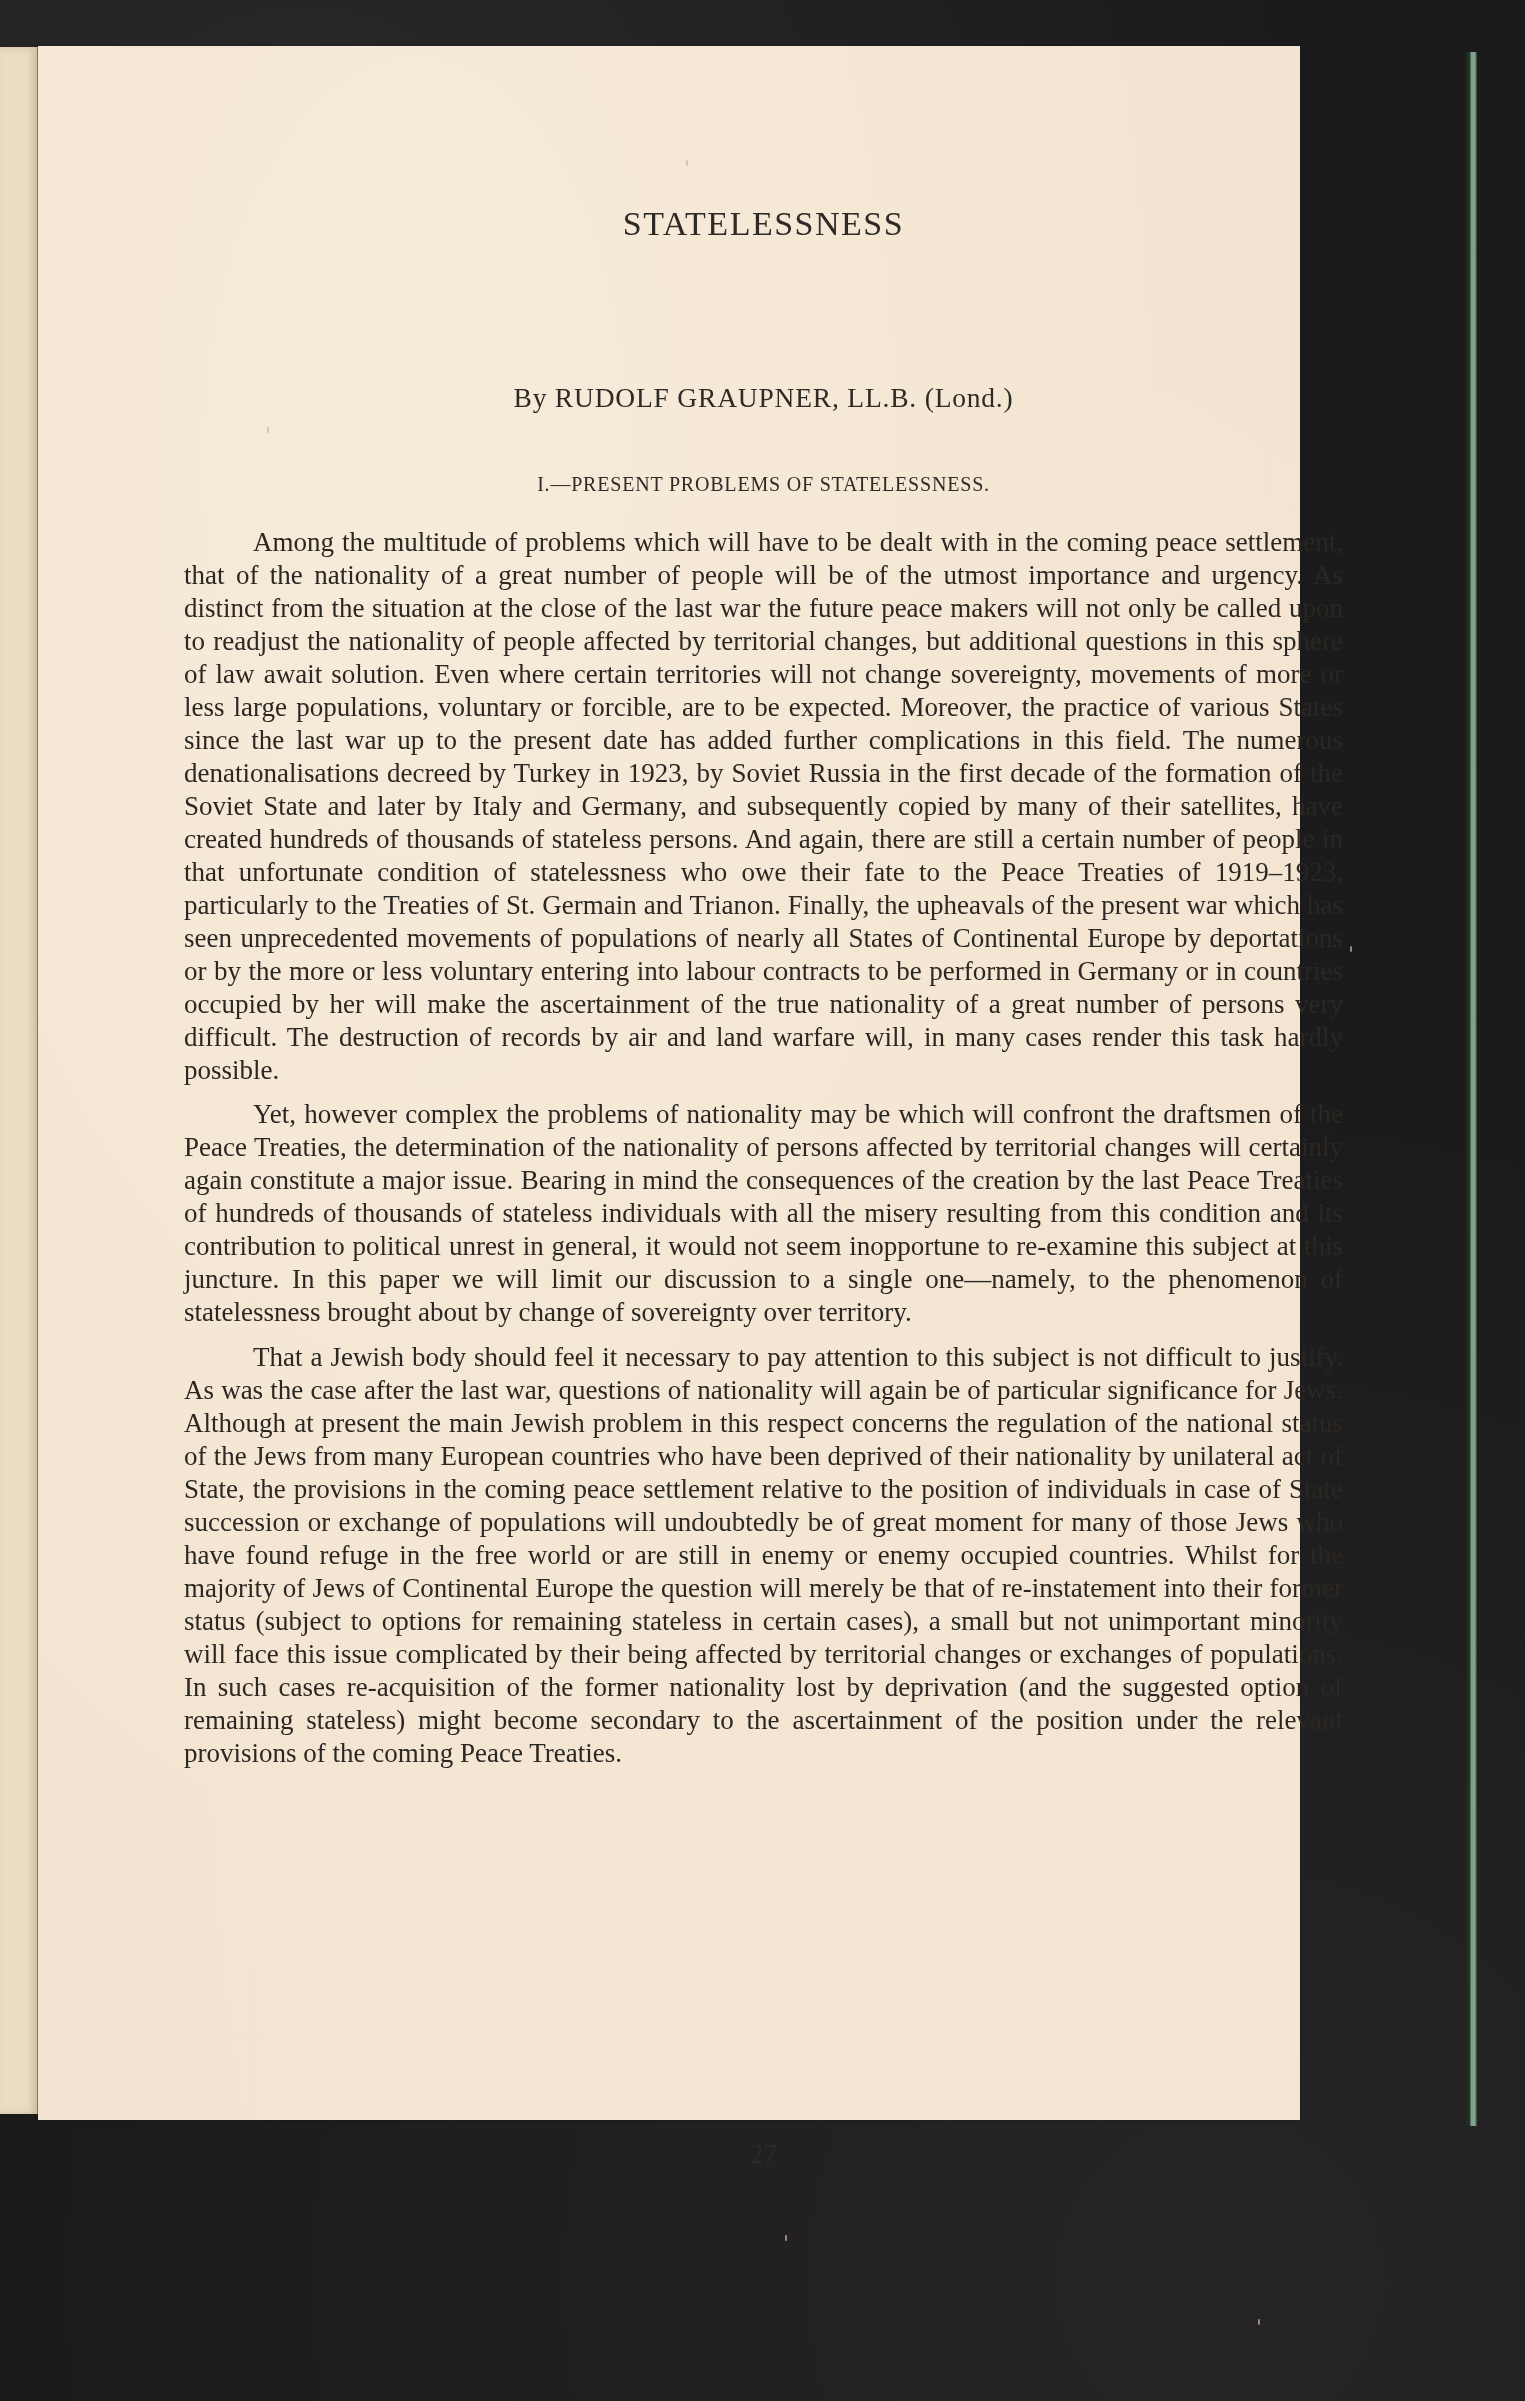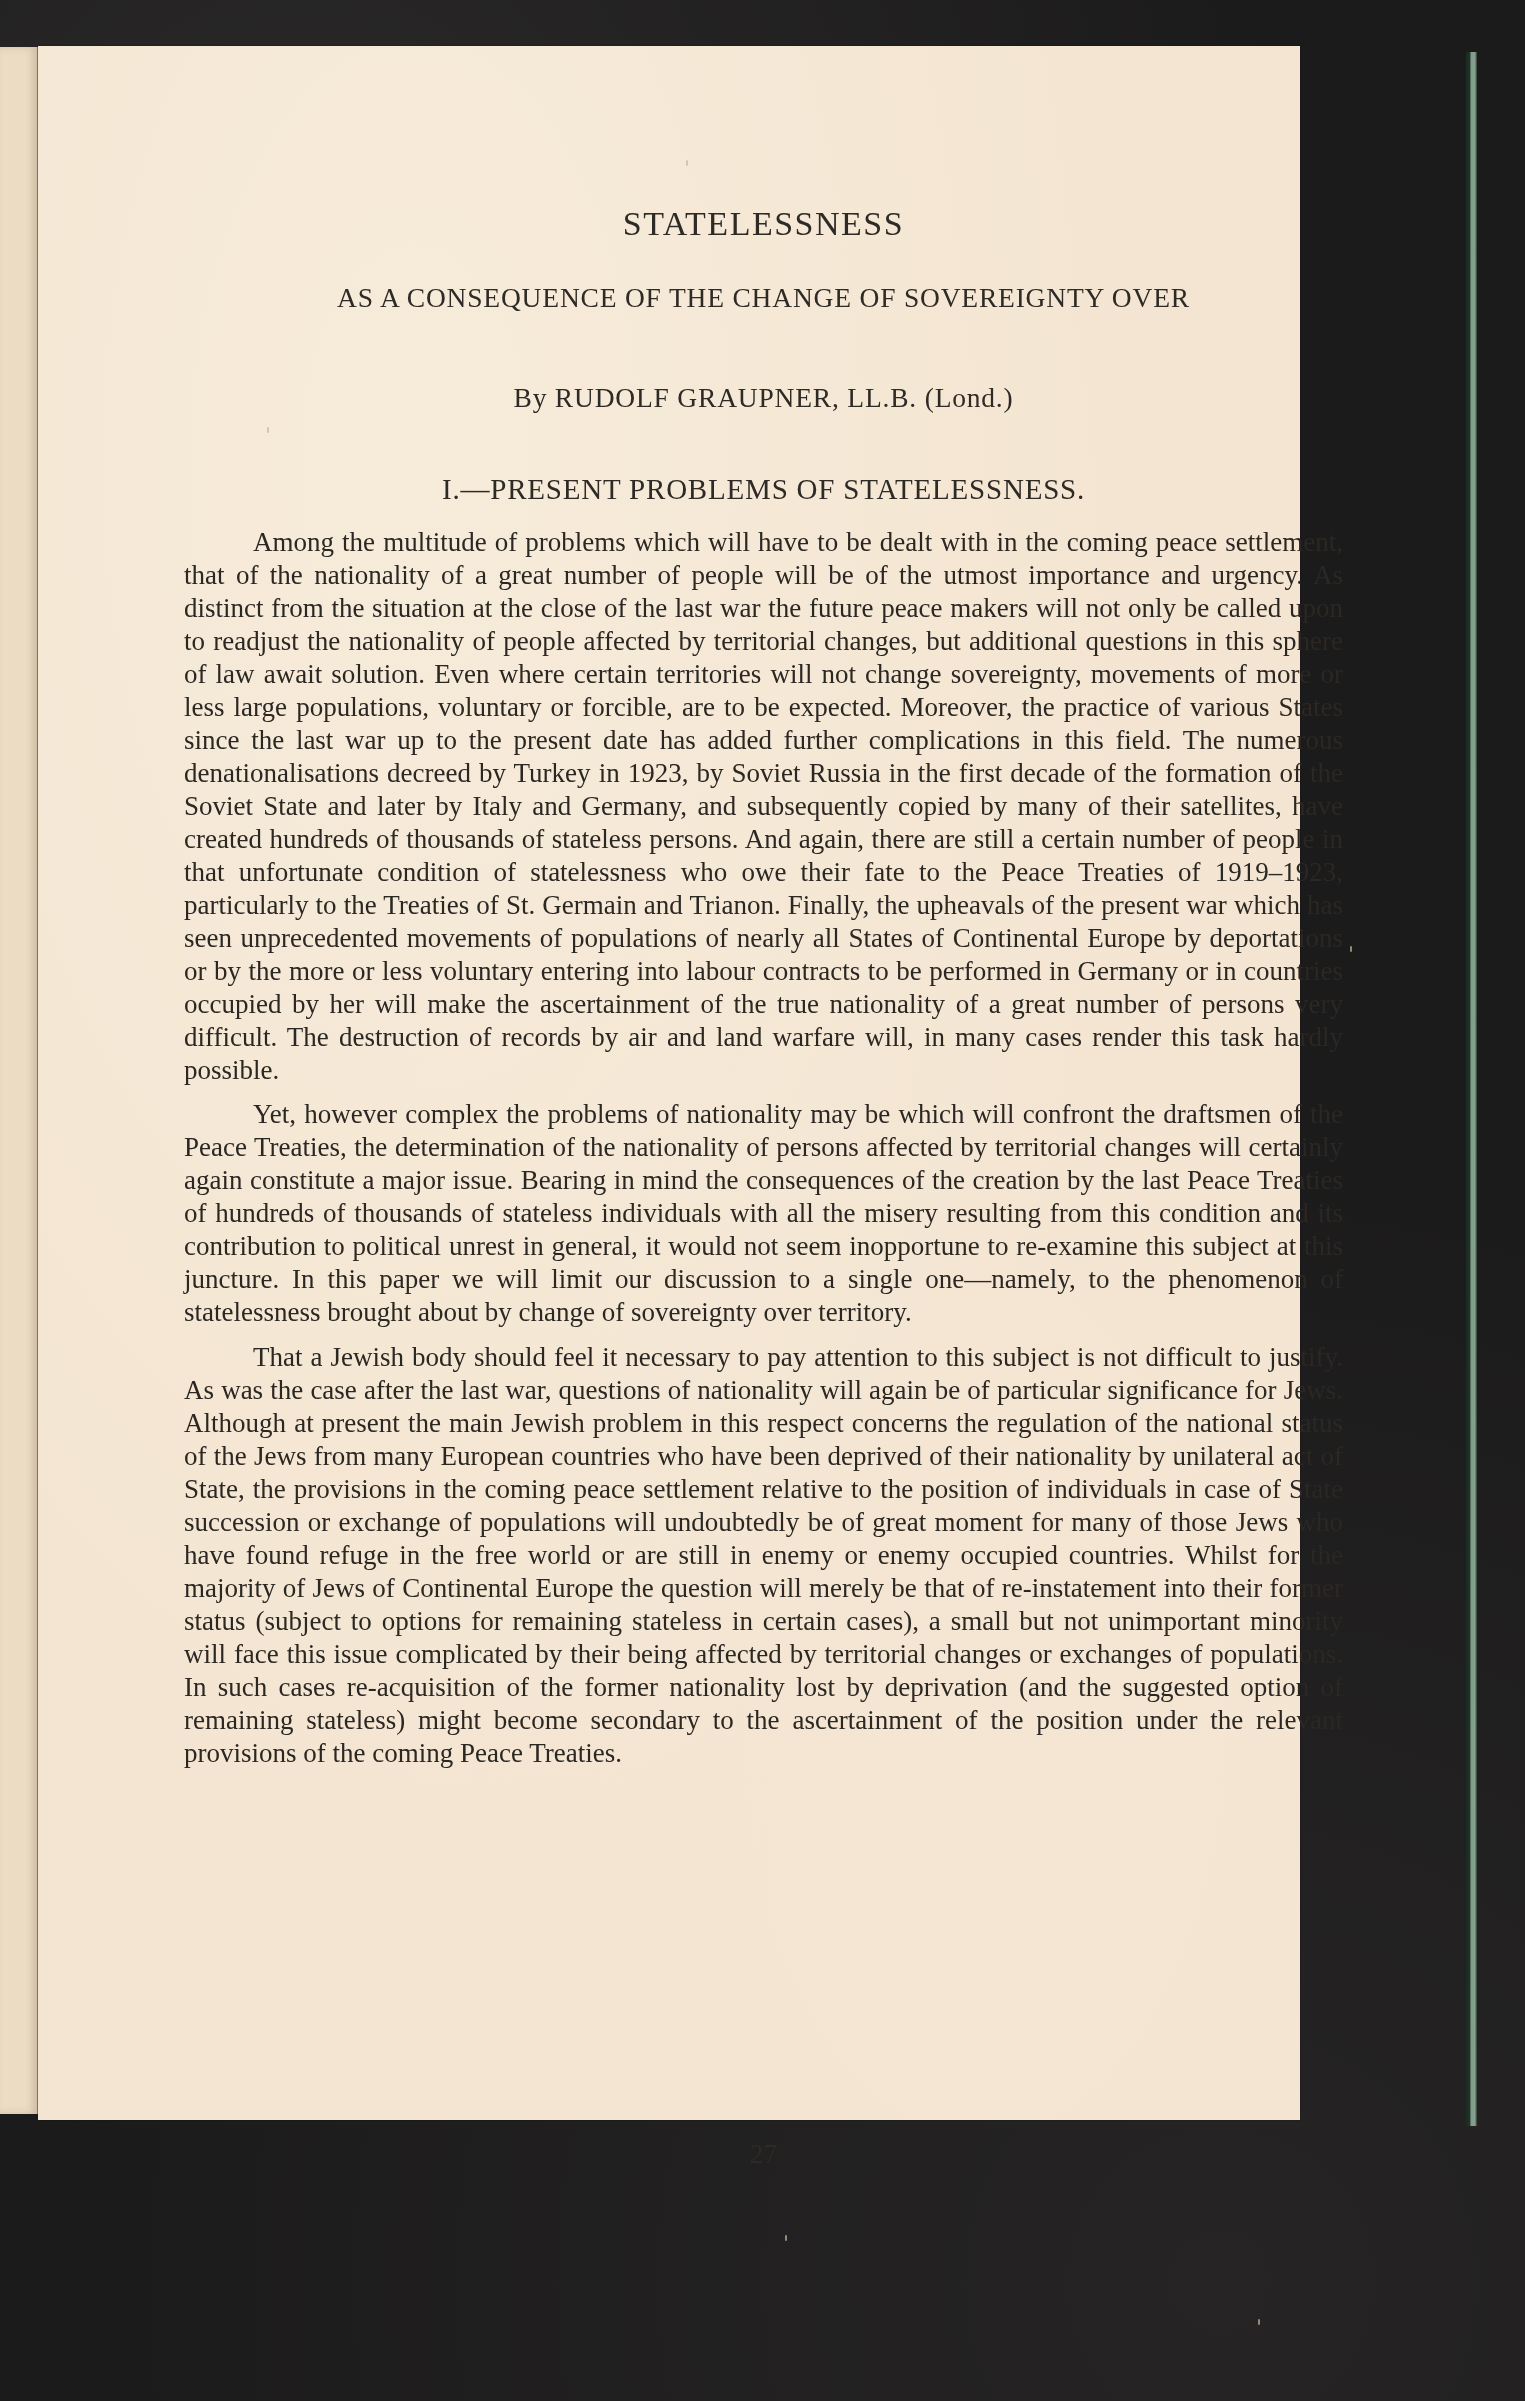--- a/index.html
+++ b/index.html
@@ -89,21 +89,21 @@
       font-size: 27.5px;
       letter-spacing: 0.8px;
       color: #2e2a26;
     }
     .section-heading {
       position: absolute;
       left: 0;
       width: 1159px;
       top: 427px;
       text-align: center;
-      font-size: 29px;
+      font-size: 20px;
       letter-spacing: 0.8px;
       color: #2e2a26;
     }
     .body-text {
       position: absolute;
       left: 0;
       top: 480px;
       width: 1159px;
       font-size: 27px;
       line-height: 33px;
@@ -144,21 +144,20 @@
   <span class="speck" style="left:229px; top:381px;"></span>
   <span class="speck" style="left:648px; top:114px;"></span>
   <span class="speck" style="left:1312px; top:900px;"></span>
   <span class="speck" style="left:747px; top:2189px;"></span>
   <span class="speck" style="left:1220px; top:2273px;"></span>
 
   <div class="content">
     <div class="title">STATELESSNESS</div>
 
     <div class="subtitle">
-      <div>AS A CONSEQUENCE OF THE CHANGE OF SOVEREIGNTY OVER</div>
     </div>
 
     <div class="author">By RUDOLF GRAUPNER, LL.B. (Lond.)</div>
 
     <div class="section-heading">I.—PRESENT PROBLEMS OF STATELESSNESS.</div>
 
     <div class="body-text">
       <p>Among the multitude of problems which will have to be dealt with in the coming peace settlement, that of the nationality of a great number of people will be of the utmost importance and urgency.  As distinct from the situation at the close of the last war the future peace makers will not only be called upon to readjust the nationality of people affected by territorial changes, but additional questions in this sphere of law await solution.  Even where certain territories will not change sovereignty, movements of more or less large populations, voluntary or forcible, are to be expected.  Moreover, the practice of various States since the last war up to the present date has added further complications in this field.  The numerous denationalisations decreed by Turkey in 1923, by Soviet Russia in the first decade of the formation of the Soviet State and later by Italy and Germany, and subse­quently copied by many of their satellites, have created hundreds of thousands of stateless persons.  And again, there are still a certain number of people in that unfortunate condition of statelessness who owe their fate to the Peace Treaties of 1919–1923, particularly to the Treaties of St. Germain and Trianon.  Finally, the upheavals of the present war which has seen unprecedented movements of populations of nearly all States of Continental Europe by deportations or by the more or less voluntary entering into labour contracts to be performed in Germany or in countries occupied by her will make the ascertainment of the true nationality of a great number of persons very difficult.  The destruction of records by air and land warfare will, in many cases render this task hardly possible.</p>
       <p>Yet, however complex the problems of nationality may be which will confront the draftsmen of the Peace Treaties, the determination of the nationality of persons affected by territorial changes will certainly again constitute a major issue.  Bearing in mind the consequences of the creation by the last Peace Treaties of hundreds of thousands of stateless individuals with all the misery resulting from this condition and its contribution to political unrest in general, it would not seem inopportune to re-examine this subject at this juncture.  In this paper we will limit our discussion to a single one—namely, to the phenomenon of statelessness brought about by change of sovereignty over territory.</p>
       <p>That a Jewish body should feel it necessary to pay attention to this subject is not difficult to justify.  As was the case after the last war, questions of nationality will again be of particular significance for Jews.  Although at present the main Jewish problem in this respect concerns the regulation of the national status of the Jews from many European countries who have been deprived of their nation­ality by unilateral act of State, the provisions in the coming peace settlement relative to the position of individuals in case of State succession or exchange of populations will undoubtedly be of great moment for many of those Jews who have found refuge in the free world or are still in enemy or enemy occupied countries. Whilst for the majority of Jews of Continental Europe the question will merely be that of re-instatement into their former status (subject to options for remaining stateless in certain cases), a small but not unimportant minority will face this issue complicated by their being affected by territorial changes or exchanges of popula­tions.  In such cases re-acquisition of the former nationality lost by deprivation (and the suggested option of remaining stateless) might become secondary to the ascertainment of the position under the relevant provisions of the coming Peace Treaties.</p>

